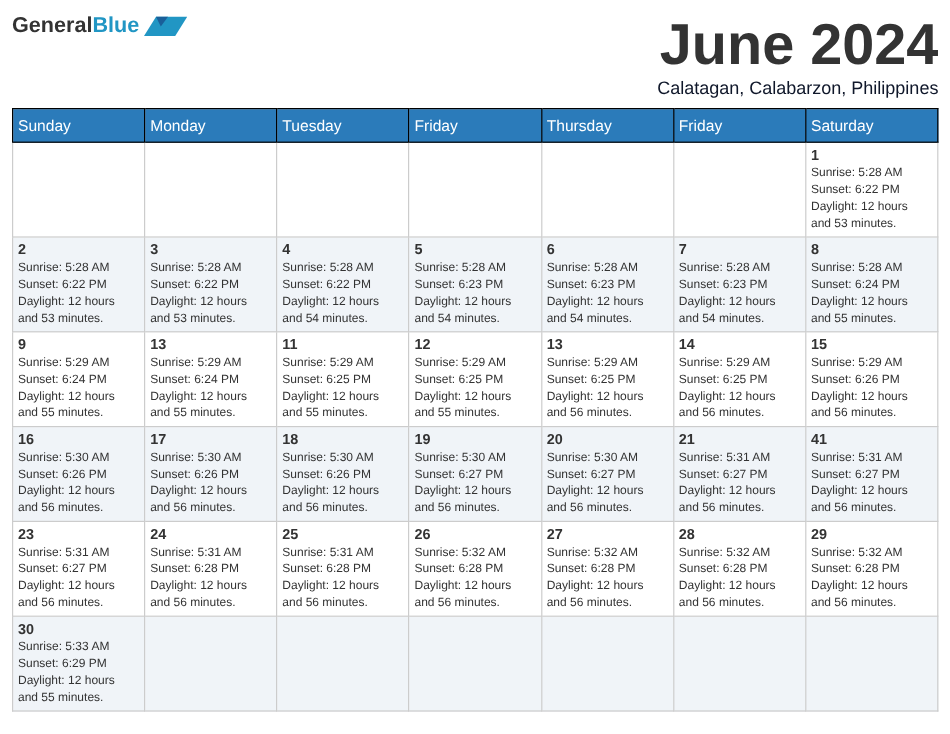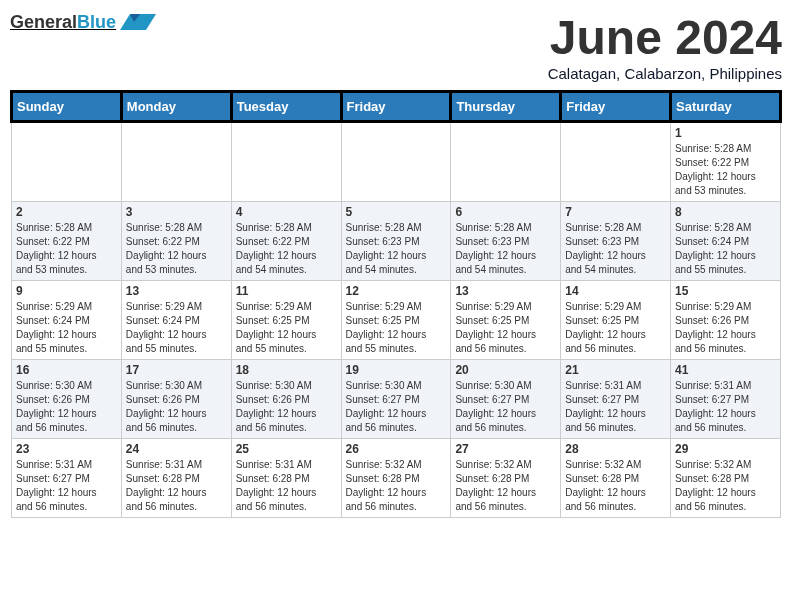--- a/index.html
+++ b/index.html
@@ -30,22 +30,21 @@
     .logo-blue {
       color: #2196c4;
     }
     .logo-icon {
       width: 36px;
       height: 24px;
       margin-left: 4px;
     }
     .logo-row {
       display: flex;
-      align-items: flex-end;
-      text-decoration: underline;
+      align-items: center;
     }
     .title-area {
       text-align: right;
     }
     .month-title {
       font-size: 48px;
       font-weight: bold;
       color: #333;
     }
     .subtitle {
@@ -54,24 +53,24 @@
     }
     .calendar-table {
       width: 100%;
       border-collapse: collapse;
       border: 1px solid #ccc;
     }
     .calendar-table th {
       background: #2b7bba;
       color: #fff;
       font-size: 13px;
-      font-weight: bold;
+      font-weight: normal;
       padding: 6px 4px;
       text-align: left;
-      border: 3px solid #000000;
+      border: 1px solid #000000;
     }
     .calendar-table td {
       vertical-align: top;
       border: 1px solid #ccc;
       padding: 3px 4px;
       width: calc(100% / 7);
       min-height: 70px;
       background: #fff;
       font-size: 10.5px;
       color: #333;
@@ -341,15 +340,30 @@
 and 56 minutes.</div>
           </td>
           <td>
             <span class="day-number">29</span>
             <div class="day-info" style="white-space: pre-line;">Sunrise: 5:32 AM
 Sunset: 6:28 PM
 Daylight: 12 hours
 and 56 minutes.</div>
           </td>
         </tr>
+        <tr>
+          <td class="shaded">
+            <span class="day-number">30</span>
+            <div class="day-info" style="white-space: pre-line;">Sunrise: 5:33 AM
+Sunset: 6:29 PM
+Daylight: 12 hours
+and 55 minutes.</div>
+          </td>
+          <td class="shaded empty-cell"></td>
+          <td class="shaded empty-cell"></td>
+          <td class="shaded empty-cell"></td>
+          <td class="shaded empty-cell"></td>
+          <td class="shaded empty-cell"></td>
+          <td class="shaded empty-cell"></td>
+        </tr>
       </tbody>
   </table>
 </div>
 
 </body></html>

